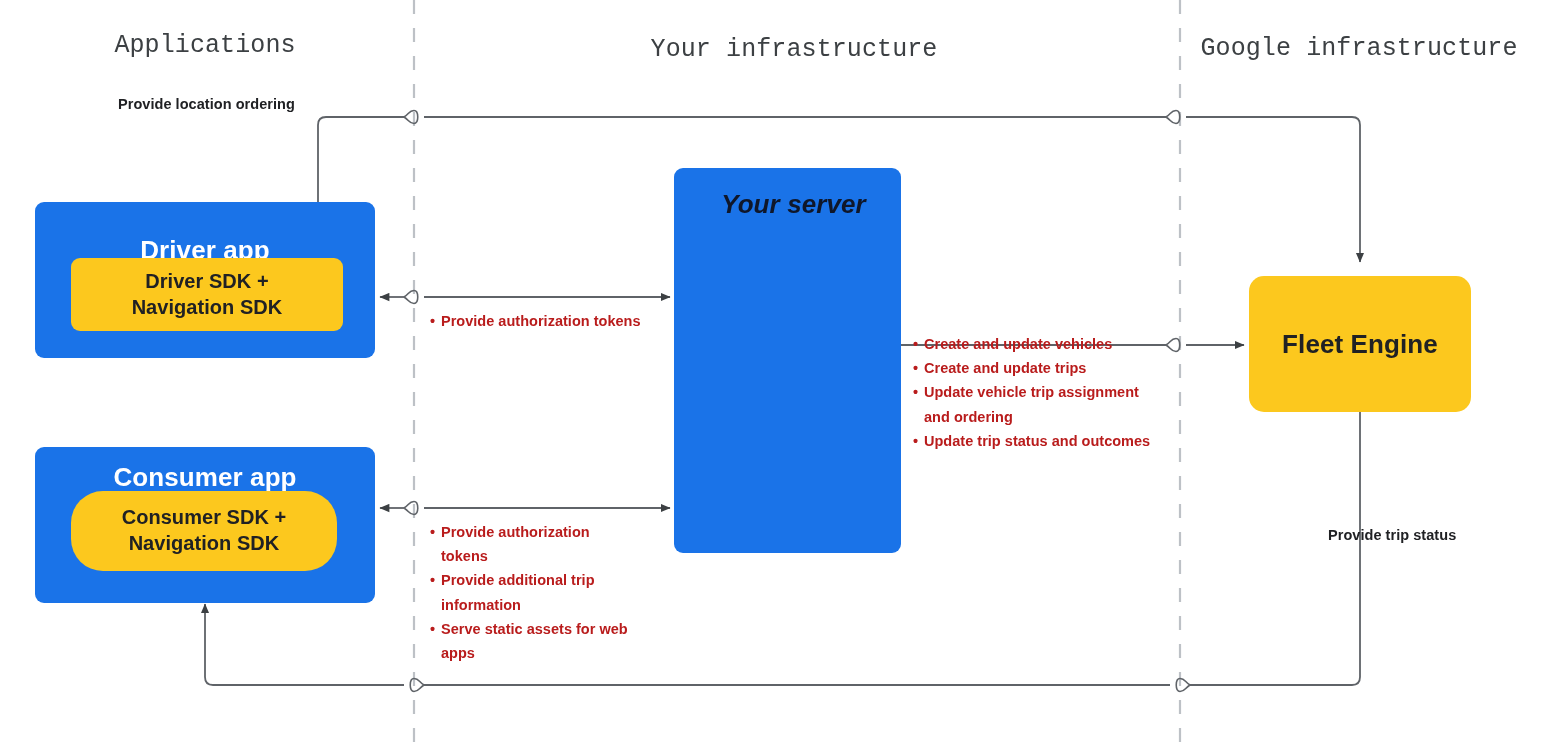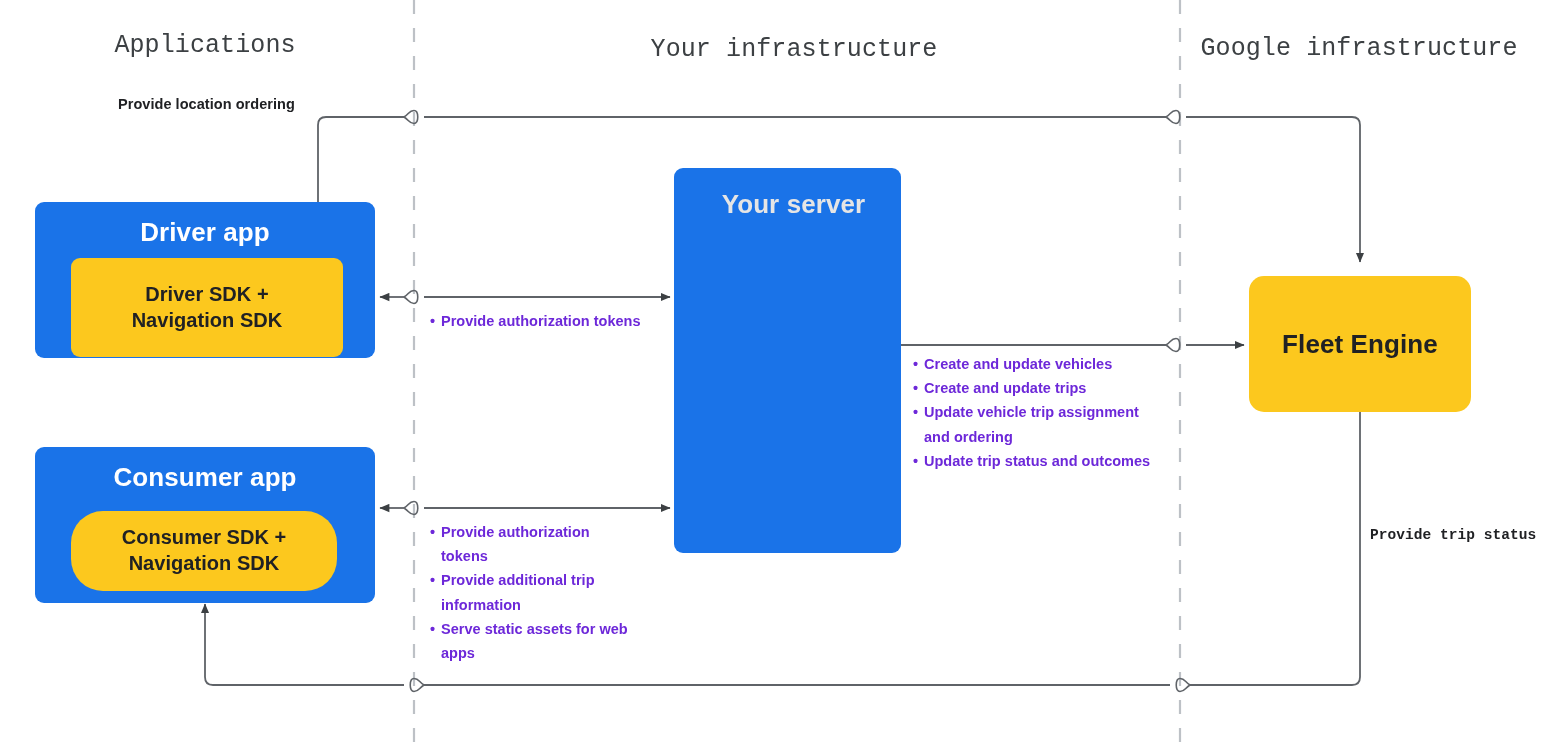--- a/index.html
+++ b/index.html
@@ -72,43 +72,44 @@
   .server-box{
     position:absolute;
     background:#1a73e8;
     border-radius:9px;
     box-sizing:border-box;
   }
   .server-title{
     position:absolute;
     left:12px; right:0;
     text-align:center;
-    color:#e5e5e5;
+    color:#0f172a;
     font-size:26px;
     font-weight:700;
     letter-spacing:0.1px;
+    font-style:italic;
   }
   .engine-box{
     position:absolute;
     background:#fcc81e;
     border-radius:15px;
     display:flex;
     align-items:center;
     justify-content:center;
     color:#202124;
     font-size:26px;
     font-weight:700;
     letter-spacing:0.1px;
     box-sizing:border-box;
   }
   .bullets{
     position:absolute;
     font-size:14.5px;
     font-weight:700;
-    color:#6d28d9;
+    color:#b91c1c;
     line-height:1.67;
     letter-spacing:0.02px;
   }
   .bullets .bi{
     display:block;
     position:relative;
     padding-left:11px;
     margin:0;
   }
   .bullets .bi::before{
@@ -177,48 +178,48 @@
       </g>
 
     </g>
   </svg>
 
   <div class="col-header" style="left:205px; top:31px;">Applications</div>
   <div class="col-header" style="left:794px; top:35px;">Your infrastructure</div>
   <div class="col-header" style="left:1359px; top:34px;">Google infrastructure</div>
 
   <div class="edge-label" style="left:118px; top:96px;">Provide location ordering</div>
-  <div class="edge-label" style="left:1370px; top:527px;font-family:Liberation Mono, monospace;">Provide trip status</div>
+  <div class="edge-label" style="left:1328px; top:527px;">Provide trip status</div>
 
   <div class="app-box" style="left:35px; top:202px; width:340px; height:156px;">
-    <div class="app-title" style="top:15px;">Driver app</div>
-    <div class="sdk-box" style="left:36px; top:56px; width:272px; height:99px;" style-note="multiline">Driver SDK +<br>Navigation SDK</div>
+    <div class="app-title" style="top:33px;">Driver app</div>
+    <div class="sdk-box" style="left:36px; top:56px; width:272px; height:73px;" style-note="multiline">Driver SDK +<br>Navigation SDK</div>
   </div>
 
   <div class="app-box" style="left:35px; top:447px; width:340px; height:156px;">
     <div class="app-title" style="top:15px;">Consumer app</div>
-    <div class="sdk-box" style="left:36px; top:64px; width:266px; height:80px;border-radius:32px;">Consumer SDK +<br>Navigation SDK</div>
+    <div class="sdk-box" style="left:36px; top:44px; width:266px; height:80px;border-radius:32px;">Consumer SDK +<br>Navigation SDK</div>
   </div>
 
   <div class="server-box" style="left:674px; top:168px; width:227px; height:385px;">
     <div class="server-title" style="top:21px;">Your server</div>
   </div>
 
   <div class="engine-box" style="left:1249px; top:276px; width:222px; height:136px;">Fleet Engine</div>
 
   <div class="bullets" style="left:430px; top:309px; width:228px;">
     <span class="bi">Provide authorization tokens</span>
   </div>
 
   <div class="bullets" style="left:430px; top:520px; width:205px;">
     <span class="bi">Provide authorization tokens</span>
     <span class="bi">Provide additional trip information</span>
     <span class="bi">Serve static assets for web apps</span>
   </div>
 
-  <div class="bullets" style="left:913px; top:352px; width:248px;">
+  <div class="bullets" style="left:913px; top:332px; width:248px;">
     <span class="bi">Create and update vehicles</span>
     <span class="bi">Create and update trips</span>
     <span class="bi">Update vehicle trip assignment and ordering</span>
     <span class="bi">Update trip status and outcomes</span>
   </div>
 
 </div>
 
 </body></html>

